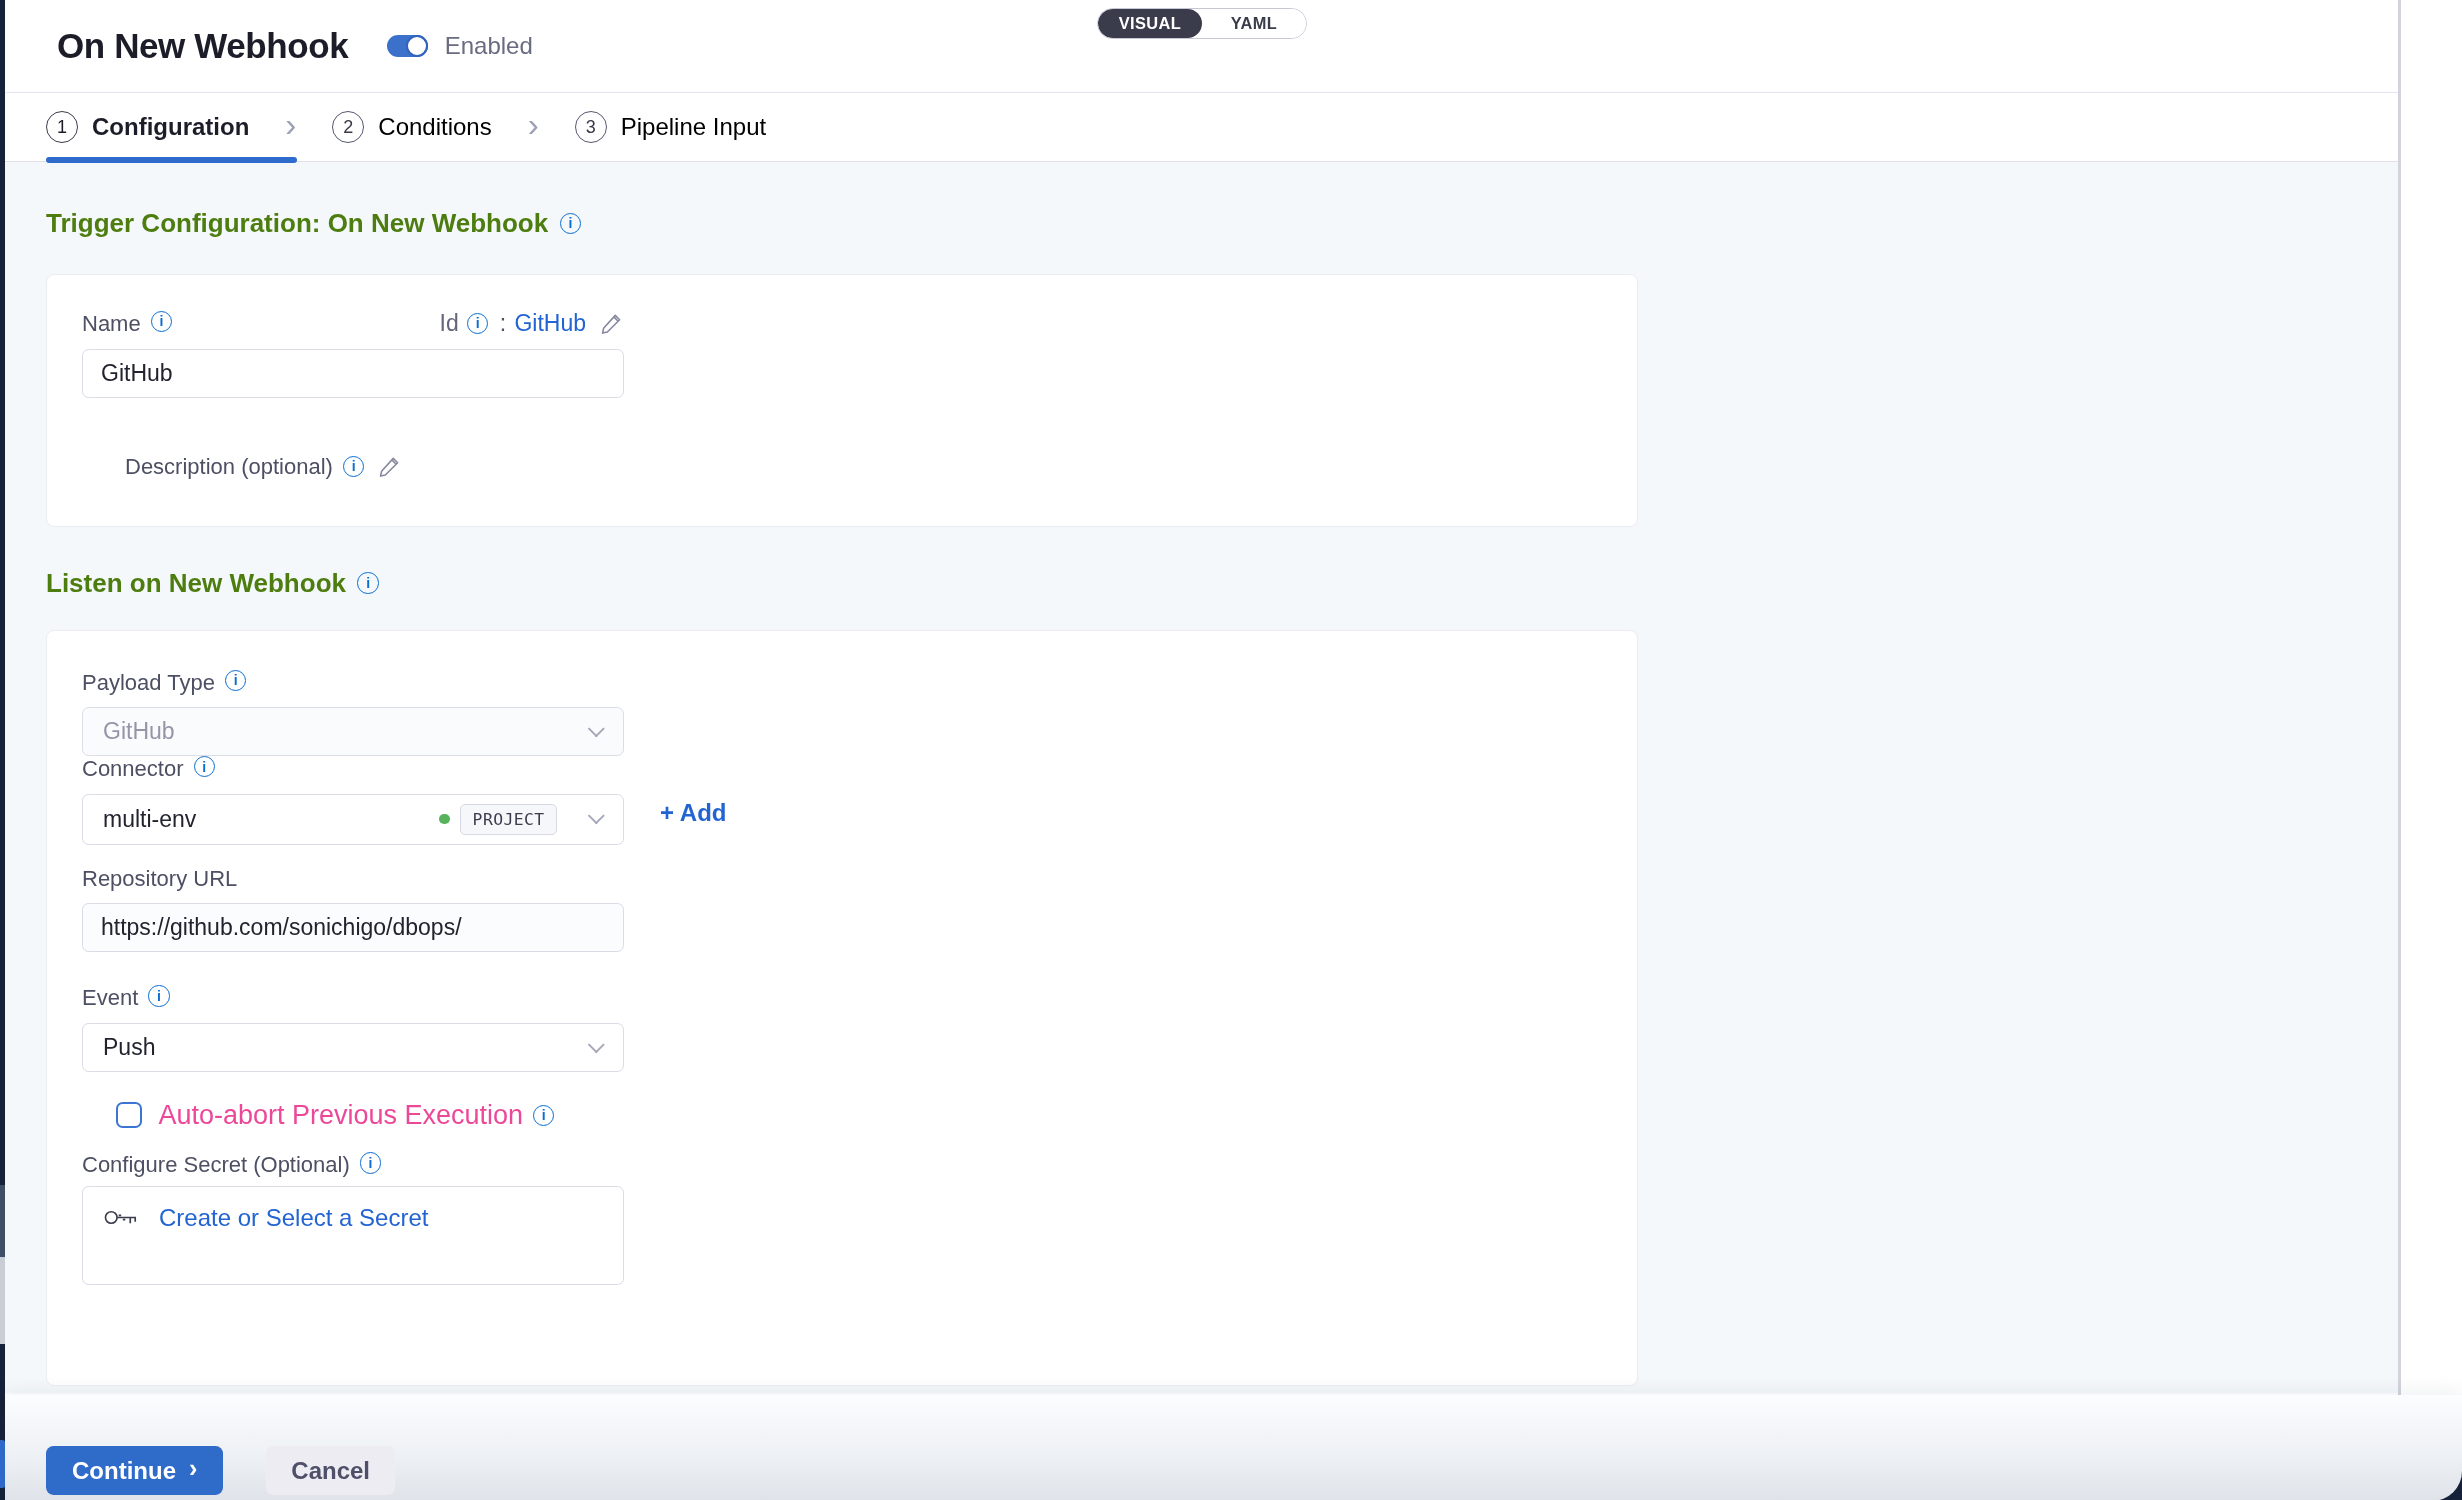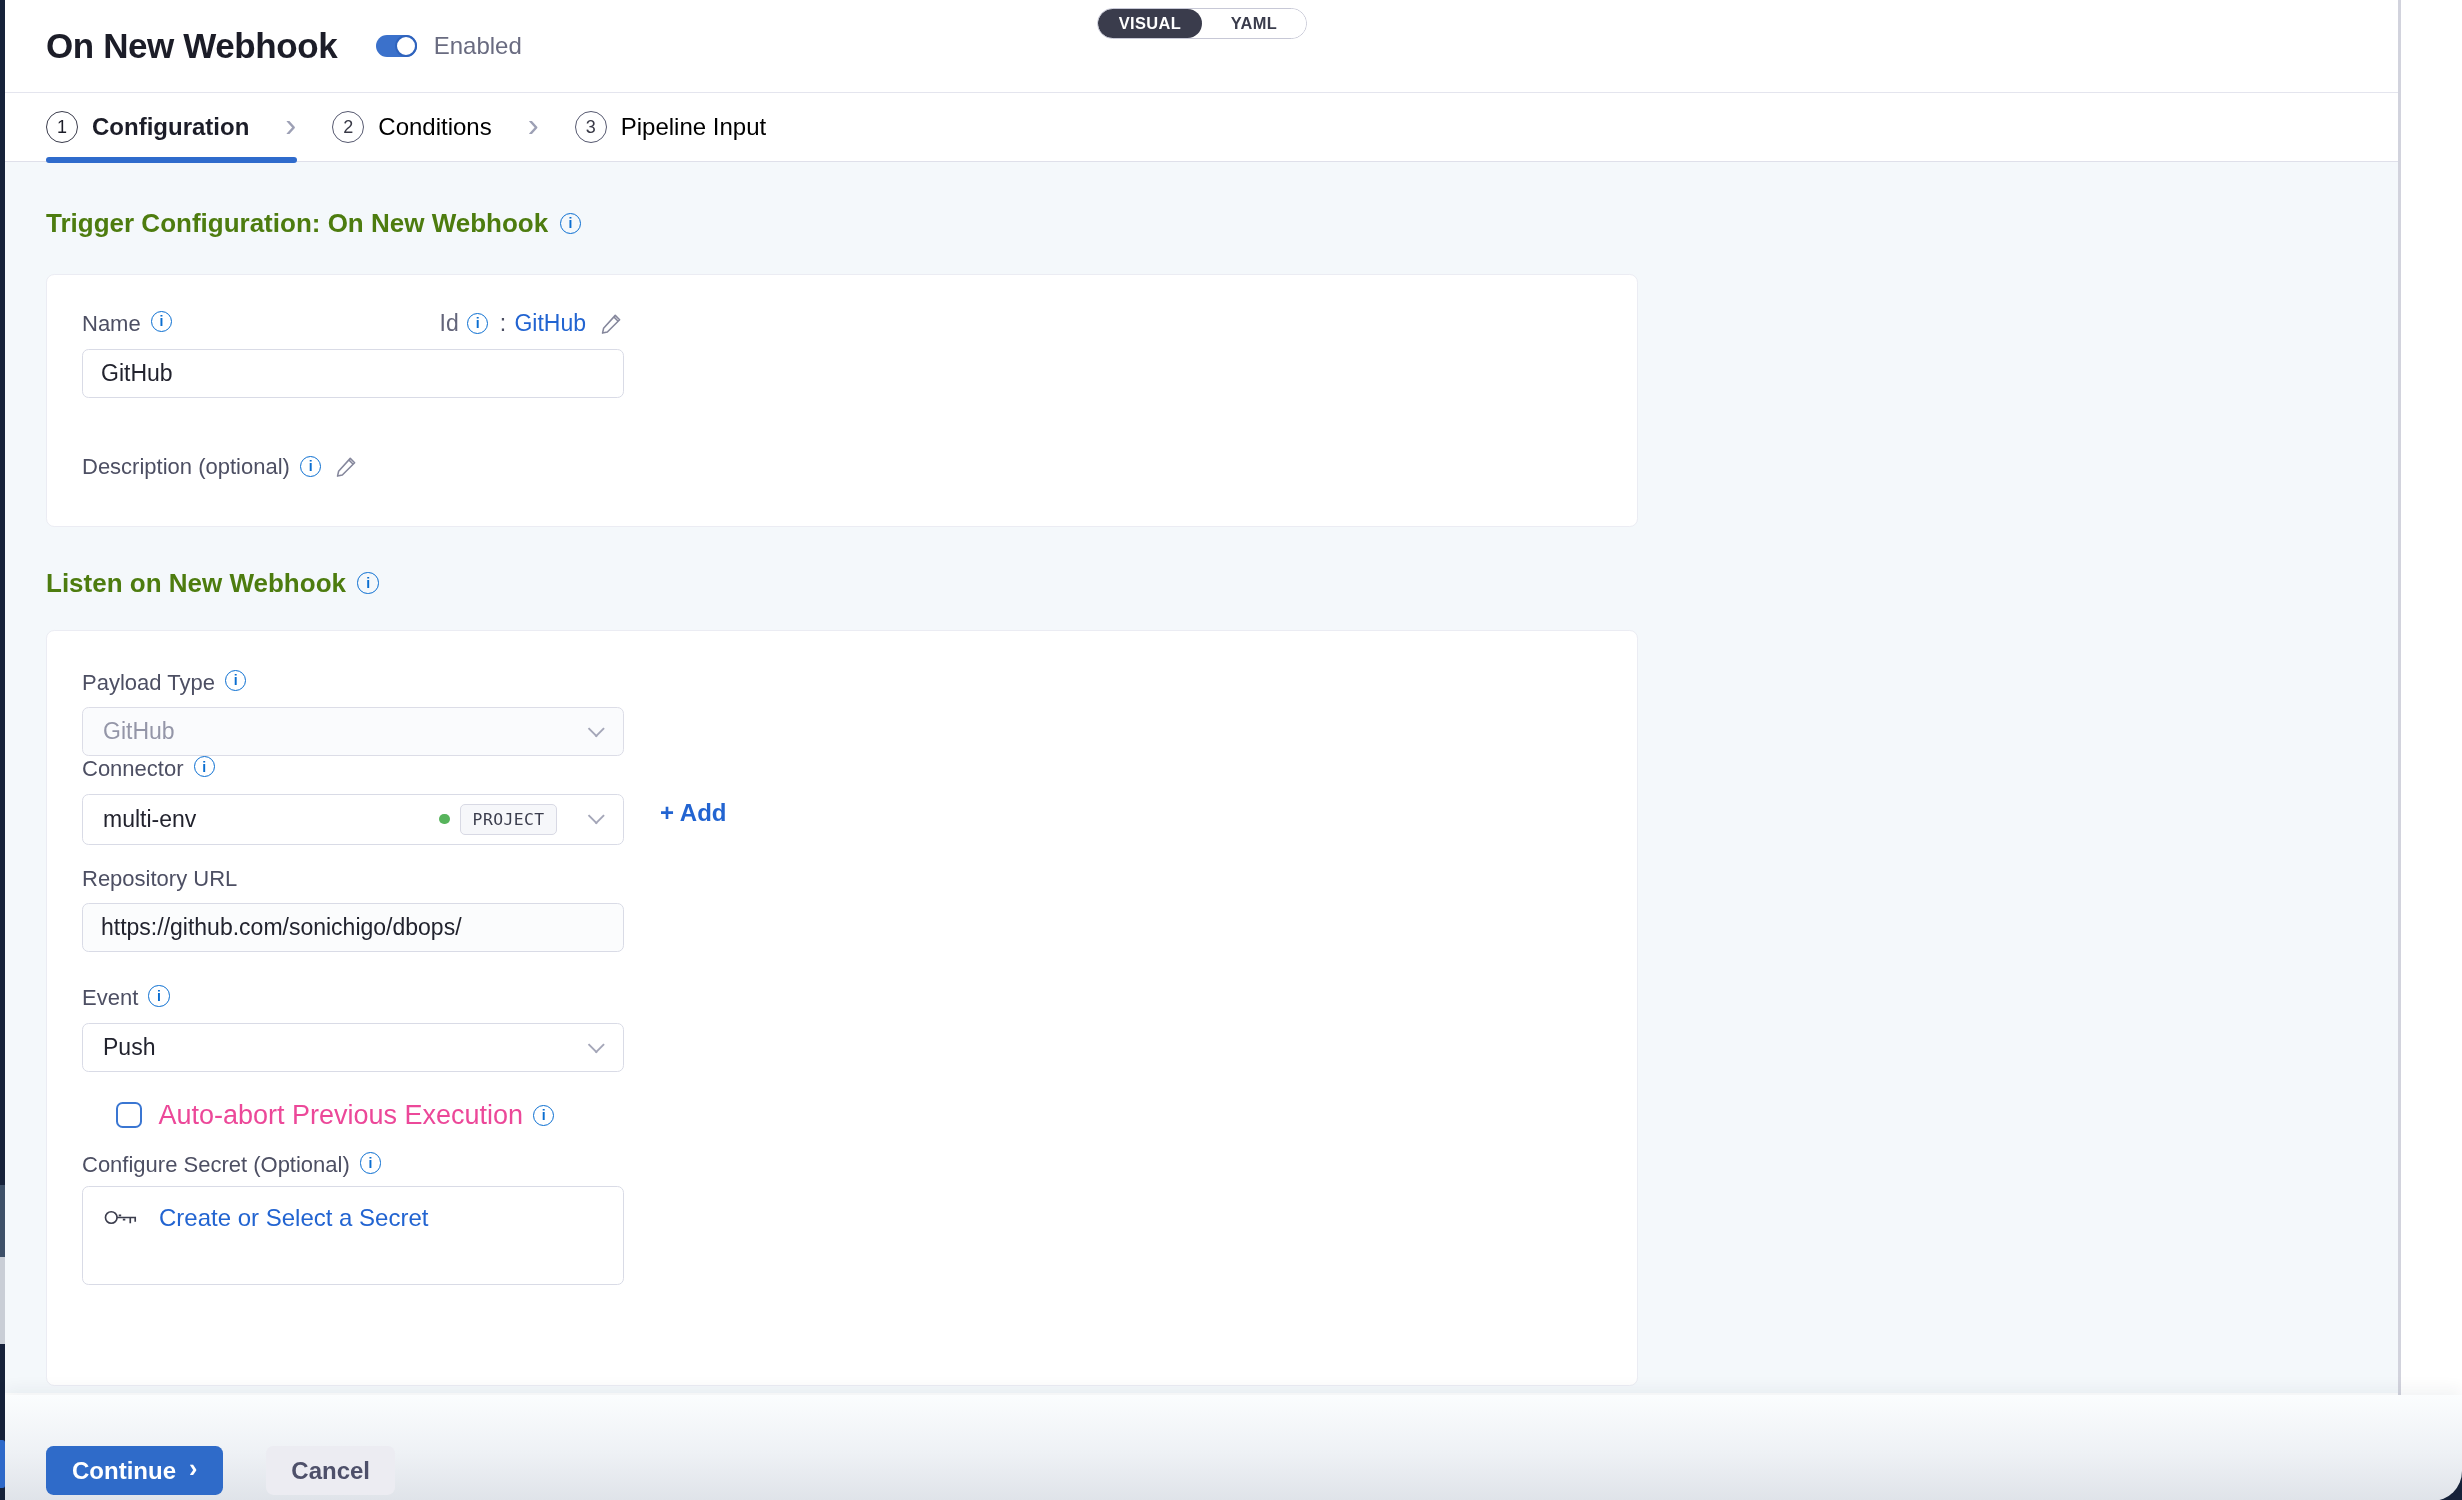--- a/index.html
+++ b/index.html
@@ -8,21 +8,21 @@
 
   
   .sliver { position:absolute; left:0; width:5px; }
   .sliver-a { top:1185px; height:72px; background:#3d5068; }
   .sliver-b { top:1257px; height:87px; background:#c9ced6; }
   .sliver-c { top:1440px; height:48px; background:#2f6bcc; border-radius:0 2.5px 2.5px 0; }
 
   .app { position:absolute; left:5px; top:0; width:2393px; height:1501px; background:#ffffff; }
 
   
-  .header { height:93px; display:flex; align-items:center; padding-left:41px; position:relative; border-bottom:1.6px solid #e4e5ee; background:#fff; }
+  .header { height:93px; display:flex; align-items:center; padding-left:52px; position:relative; border-bottom:1.6px solid #e4e5ee; background:#fff; }
   .page-title { font-size:35px; font-weight:bold; color:#1c1d28; letter-spacing:-0.4px; }
   .toggle { margin-left:39px; width:41px; height:22px; border-radius:11.5px; background:#3b71cb; position:relative; cursor:pointer; flex:none; }
   .toggle .knob { position:absolute; right:0px; top:0px; width:22px; height:22px; border-radius:50%; background:#ffffff; border:2.5px solid #2f63bd; }
   .toggle-label { margin-left:16.4px; font-size:24px; color:#696b80; }
 
   .mode-switch { position:absolute; left:1092px; top:8.2px; display:flex; height:31px; border:1.6px solid #c7c8d6; border-radius:16.4px; overflow:hidden; background:#fff; }
   .mode-seg { width:104px; display:flex; align-items:center; justify-content:center; font-size:16.4px; font-weight:bold; letter-spacing:0.4px; cursor:pointer; }
   .mode-visual { background:#3a3c4c; color:#ffffff; border-radius:15px; }
   .mode-yaml { background:#ffffff; color:#3a3c4c; }
 
@@ -61,21 +61,21 @@
   .id-colon { margin-left:11.5px; color:#4d4f63; }
   .id-value { margin-left:8.2px; color:#2264d1; cursor:pointer; }
 
   .text-input { width:542px; height:49px; border:1.6px solid #d9dbe6; border-radius:6.6px; background:#fff; display:flex; align-items:center; padding:0 18px; font-size:23px; color:#22232e; margin-top:11.5px; }
   .text-input.readonly { background:#fbfcfd; }
 
   .select { width:542px; height:49px; border:1.6px solid #d9dbe6; border-radius:6.6px; background:#fff; display:flex; align-items:center; padding:0 20px; font-size:23px; color:#22232e; margin-top:11.5px; cursor:pointer; position:relative; }
   .select .chev { position:absolute; right:21.4px; top:16.4px; width:12.3px; height:12.3px; border-right:2.5px solid #a4a6b8; border-bottom:2.5px solid #a4a6b8; transform:rotate(45deg) translateY(-1.6px); }
   .select.disabled { background:#fafbfd; border-color:#dcdde7; color:#9496a8; cursor:default; }
 
-  .opt-row { display:flex; align-items:center; margin-top:56px; }
+  .opt-row { display:flex; align-items:center; margin-top:56px;margin-left:43px; }
   .opt-row2 { margin-top:38px; }
 
   .connector-row { display:flex; align-items:center; }
   .connector-select { height:51px; }
   .connector-value { flex:1; }
   .green-dot { width:10.7px; height:10.7px; border-radius:50%; background:#57b45c; margin-right:10px; flex:none; }
   .scope-chip { font-family:"DejaVu Sans Mono", monospace; font-size:16.4px; color:#3b3d4d; background:#f6f7fa; border:1.6px solid #d8d9e4; border-radius:5px; padding:5px 11.5px; margin-right:46px; letter-spacing:0.4px; }
   .add-link { margin-left:36px; font-size:24px; font-weight:bold; color:#2264d1; cursor:pointer; }
 
   .mt-label-1 { }

